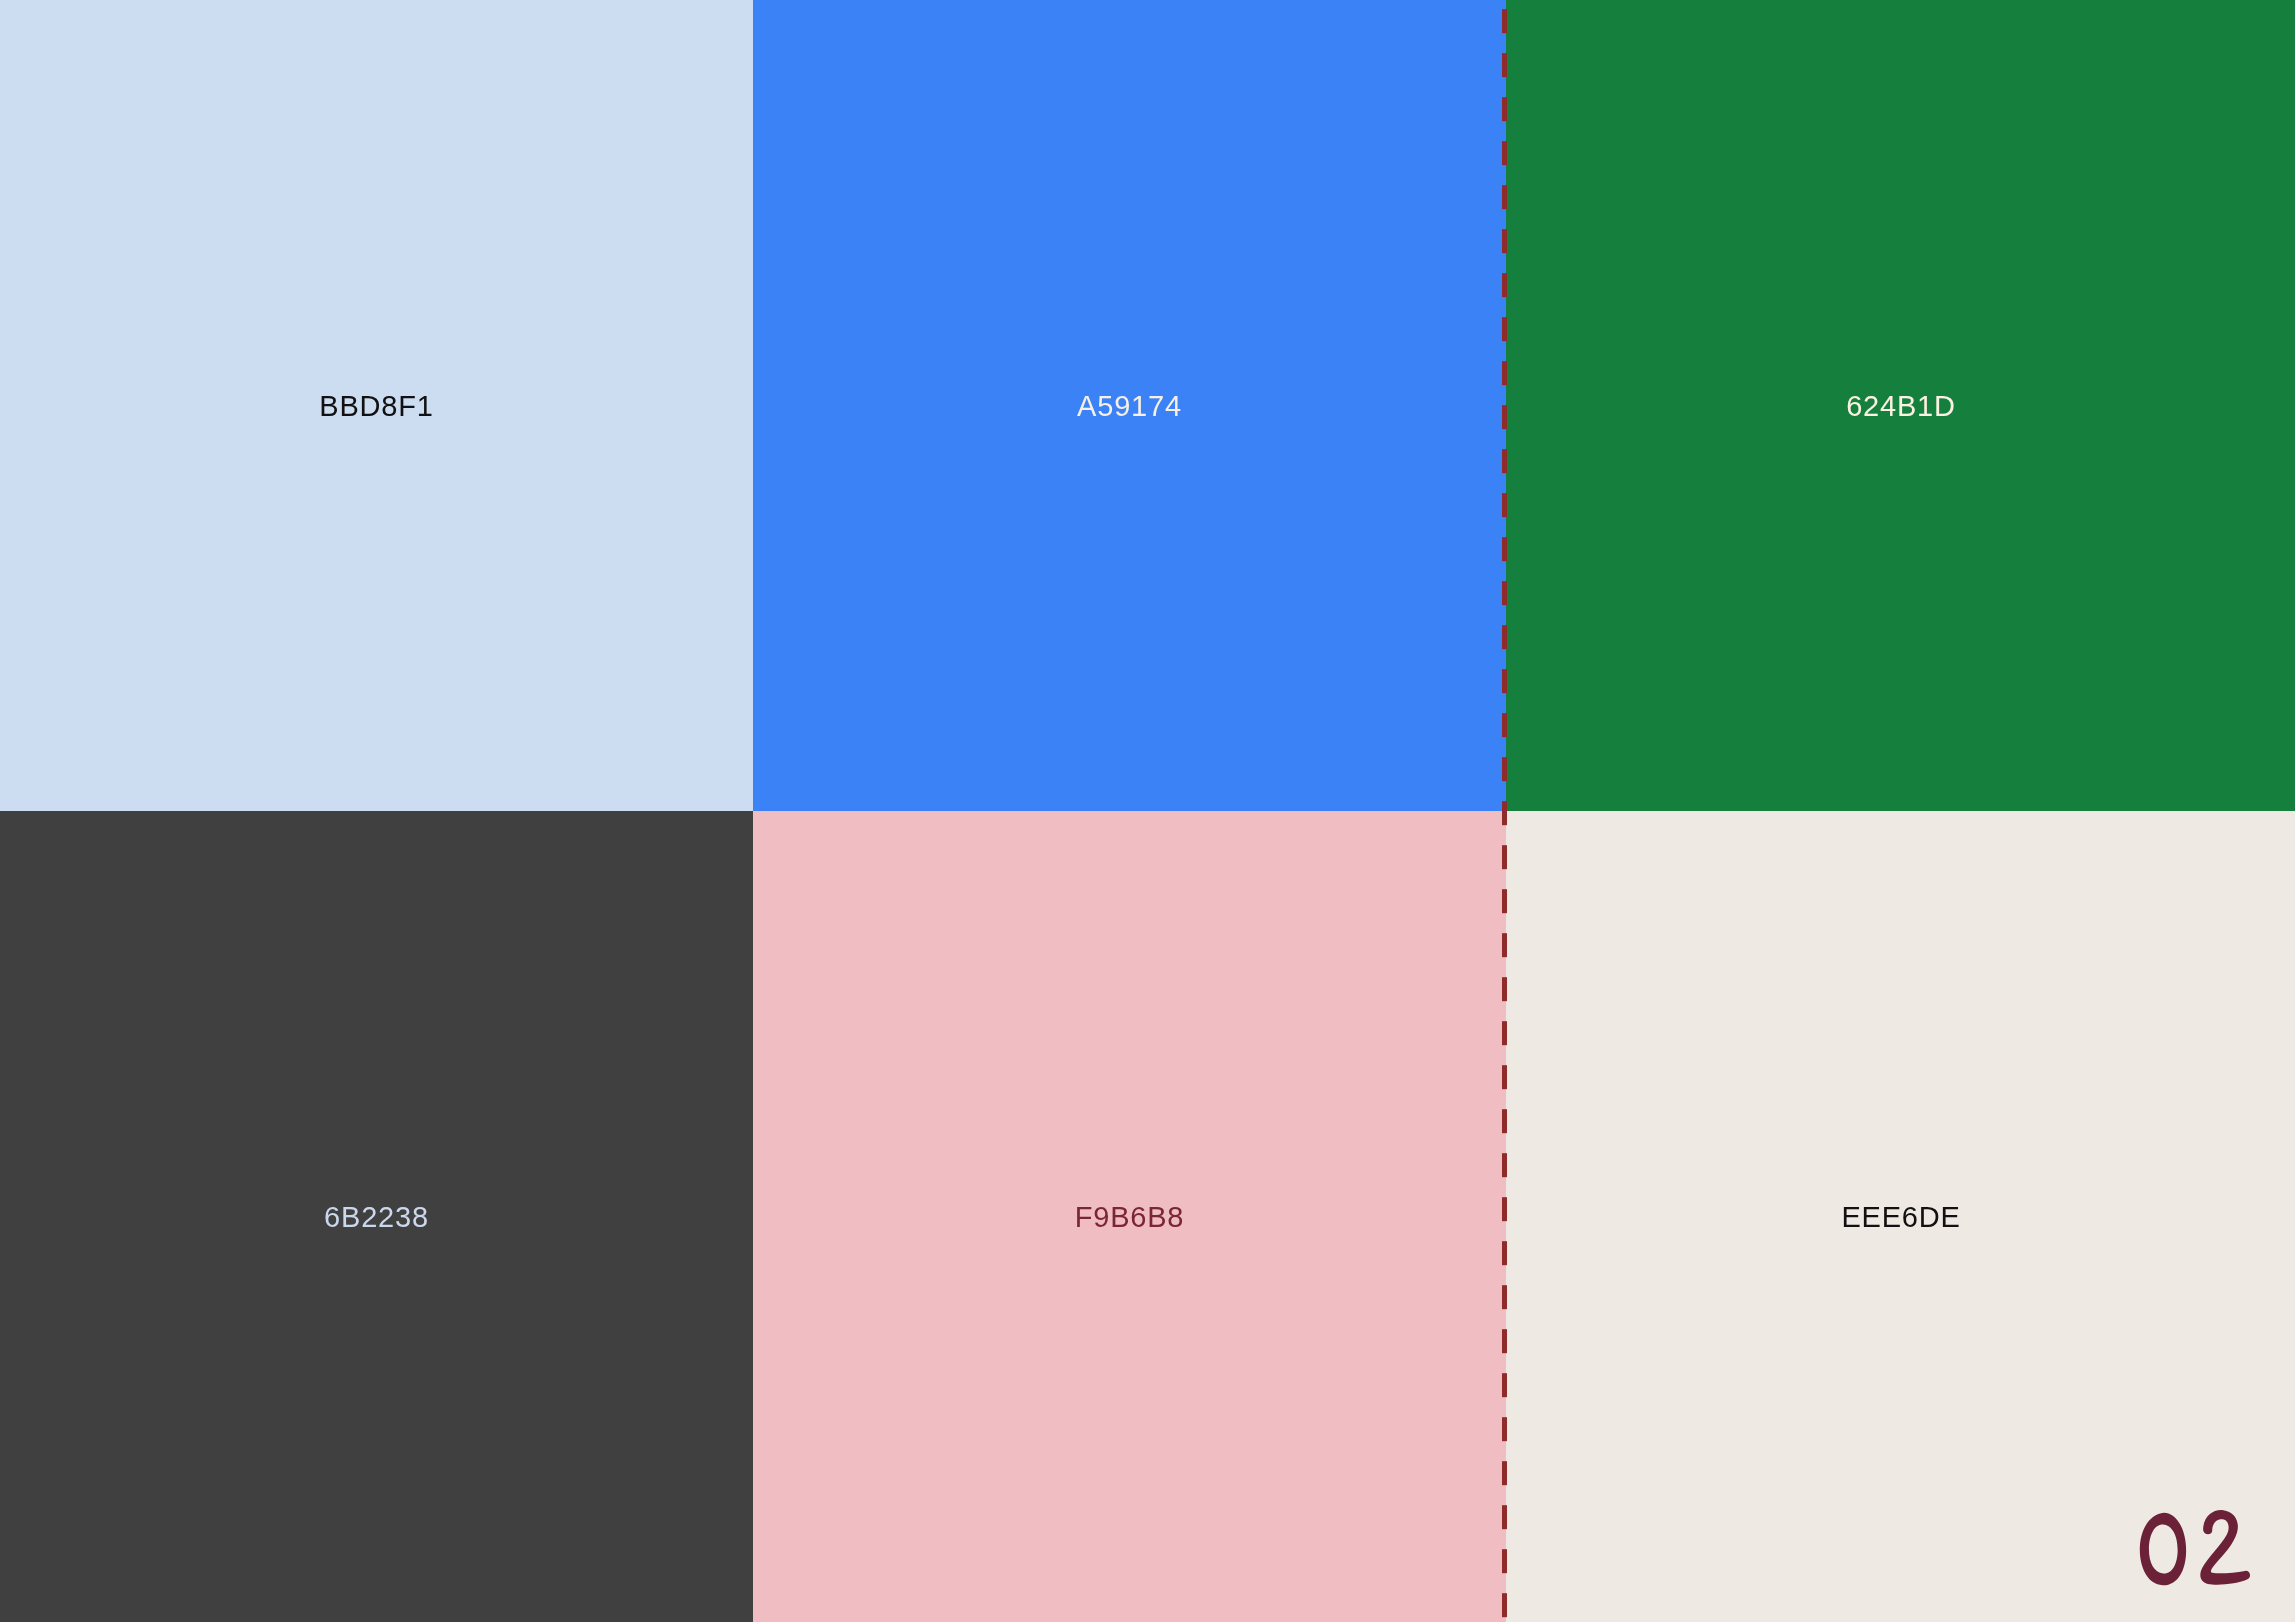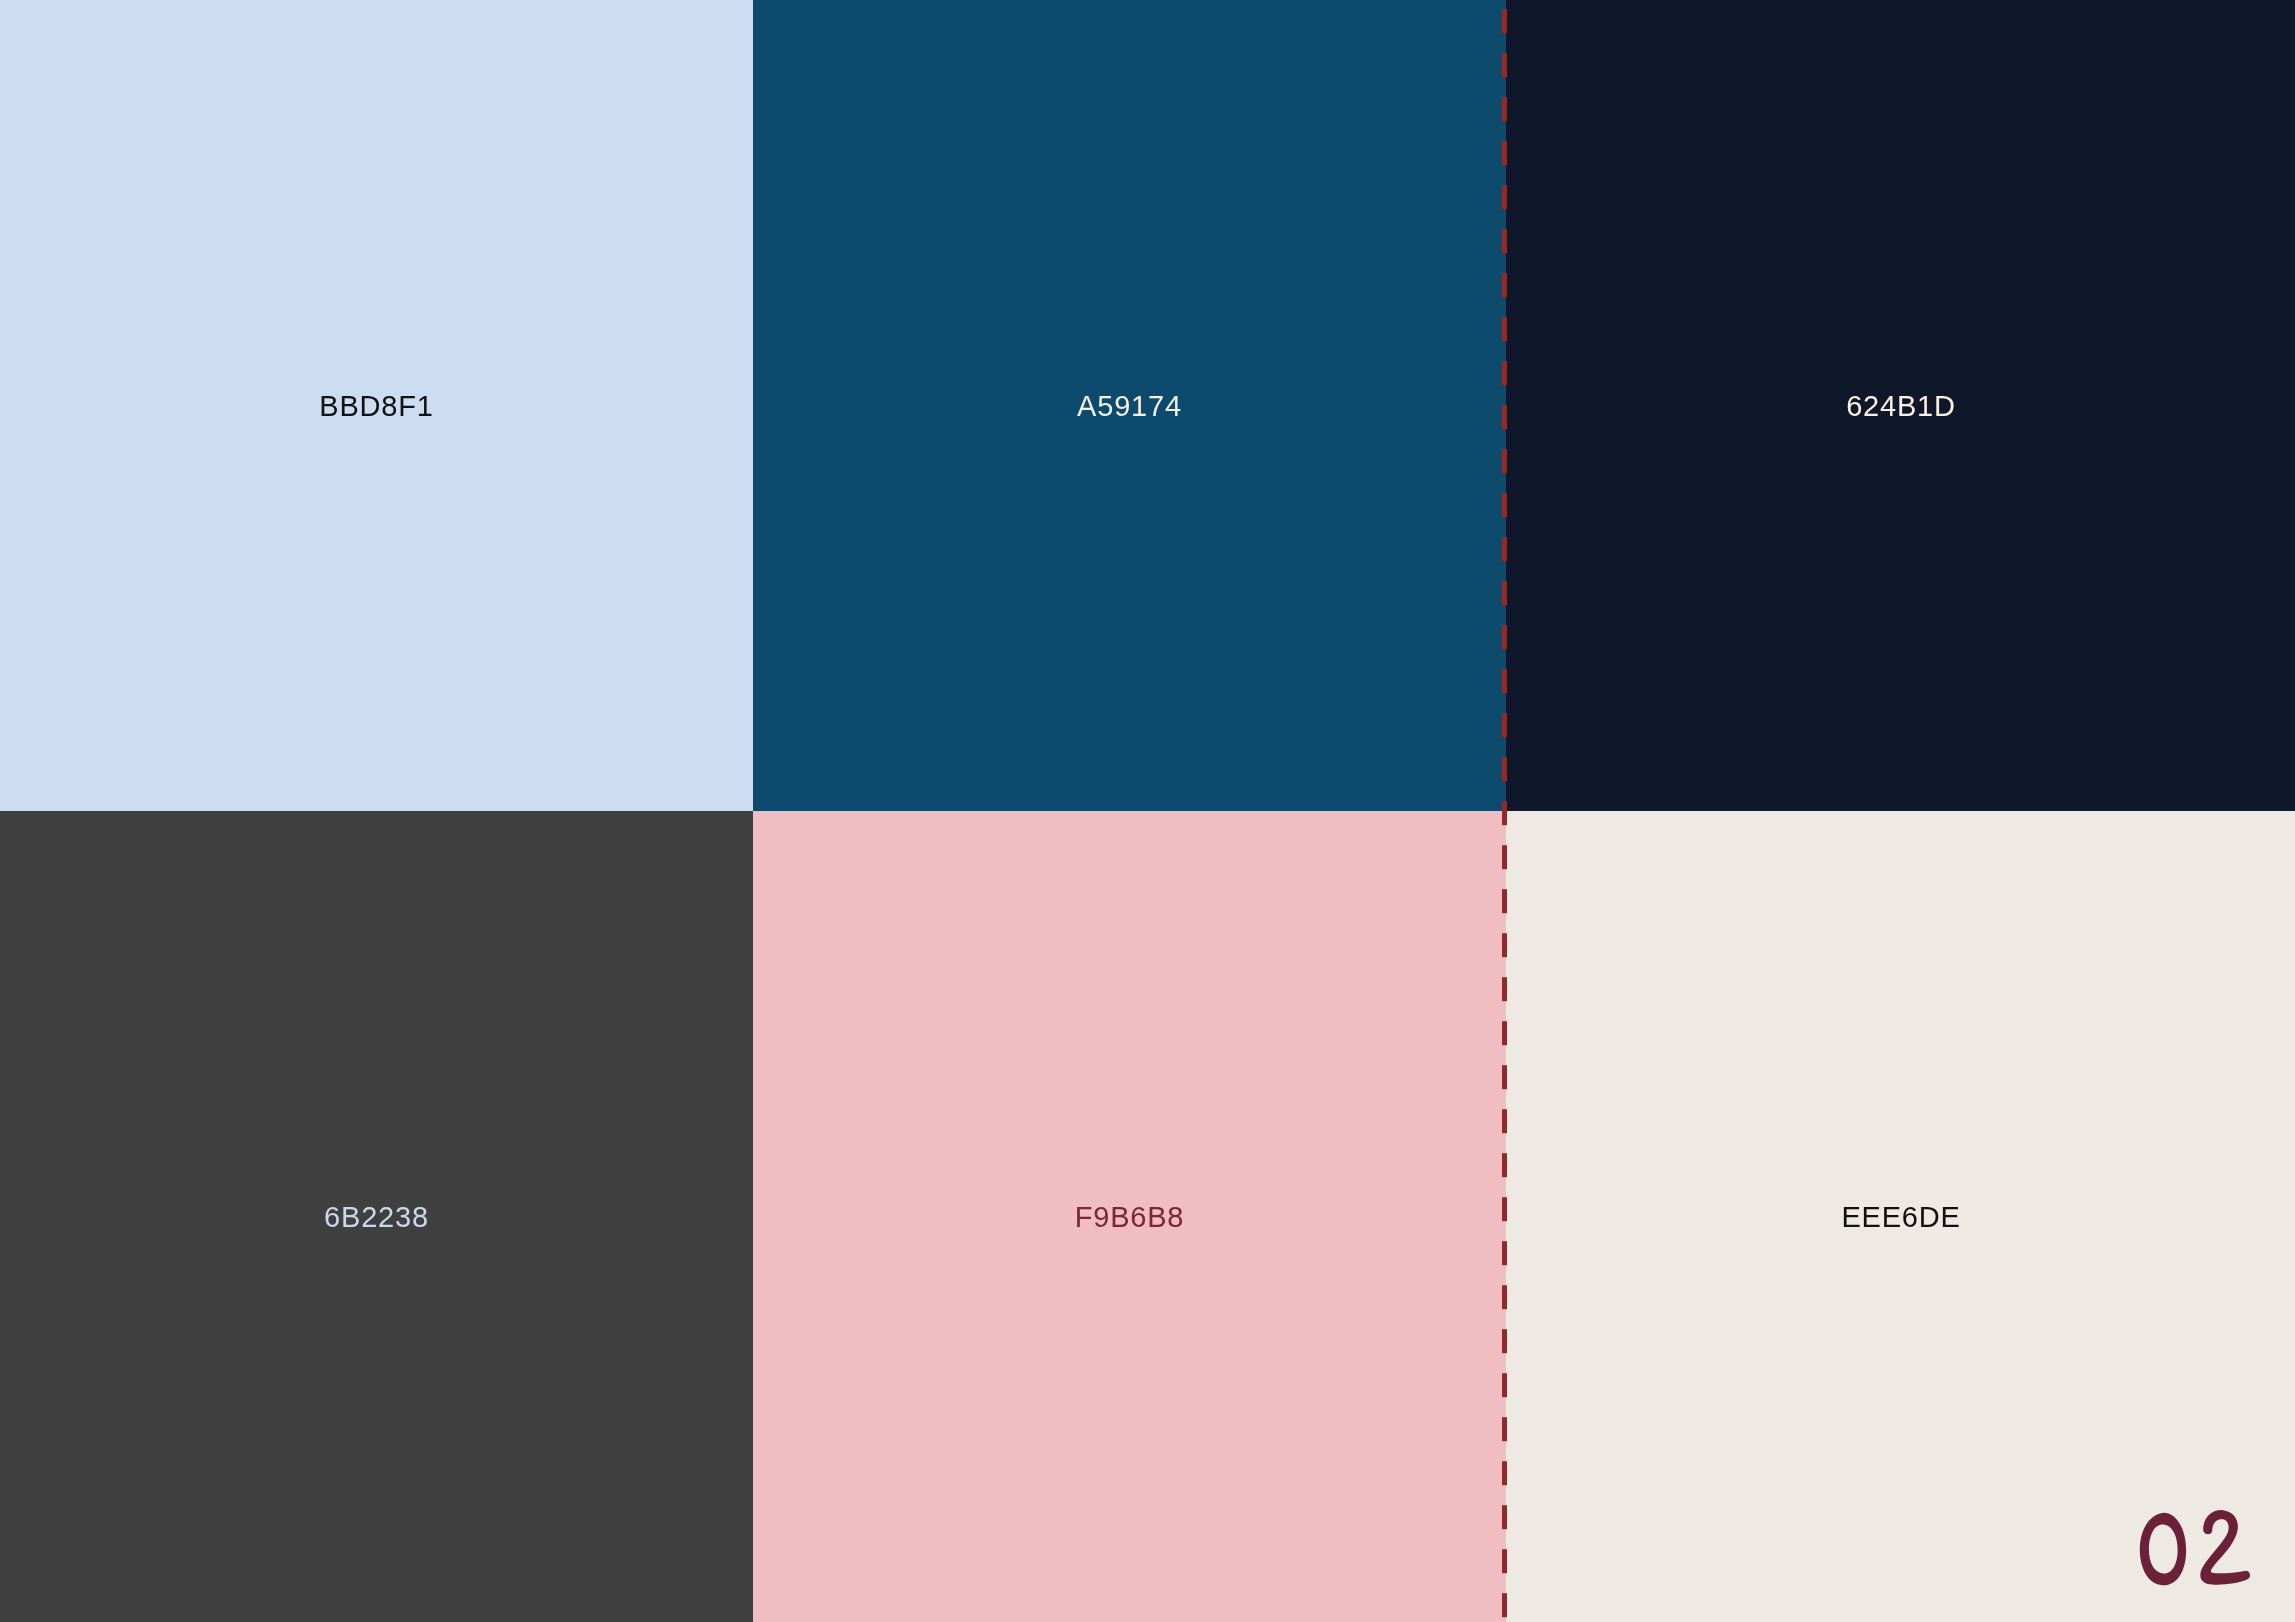--- a/index.html
+++ b/index.html
@@ -88,25 +88,25 @@
 <body>
 
 <div id="palette-page" style="width: 2295px; height: 1623px;">
 
   <div class="swatch-grid">
 
     <div class="swatch" style="background-color: rgb(204, 221, 242); color: rgb(17, 17, 17);">
       <span class="swatch-label swatch-inner">BBD8F1</span>
     </div>
 
-    <div class="swatch" style="background-color: #0c4a6e; color: rgb(247, 239, 228);">
+    <div class="swatch" style="background-color: #3b82f6; color: rgb(247, 239, 228);">
       <span class="swatch-label swatch-inner">A59174</span>
     </div>
 
-    <div class="swatch" style="background-color: #0f172a; color: rgb(251, 241, 226);">
+    <div class="swatch" style="background-color: #15803d; color: rgb(251, 241, 226);">
       <span class="swatch-label swatch-inner">624B1D</span>
     </div>
 
     <div class="swatch" style="background-color: #404040; color: rgb(203, 215, 236);">
       <span class="swatch-label swatch-inner">6B2238</span>
     </div>
 
     <div class="swatch" style="background-color: rgb(240, 190, 194); color: rgb(123, 38, 52);">
       <span class="swatch-label swatch-inner">F9B6B8</span>
     </div>

